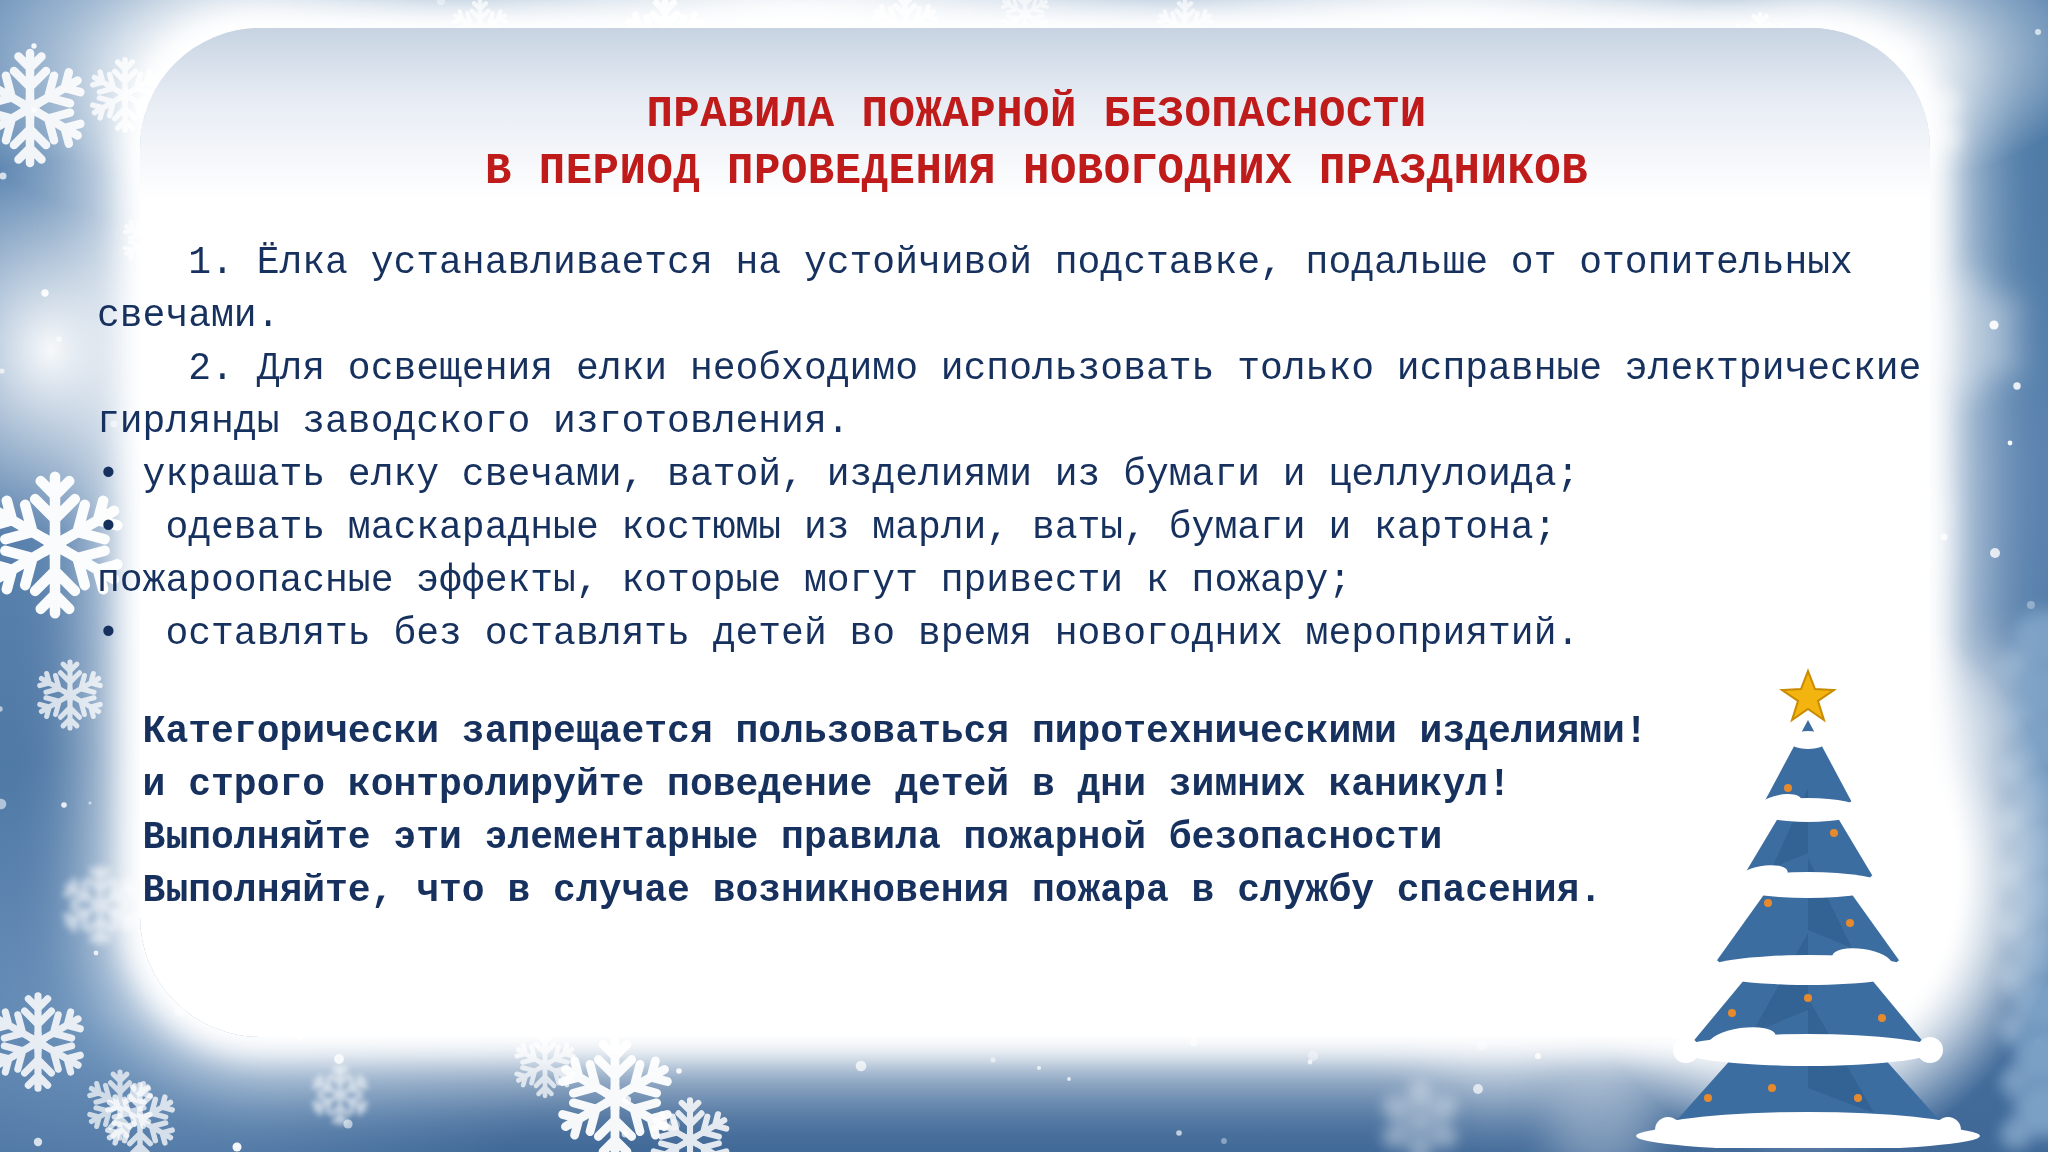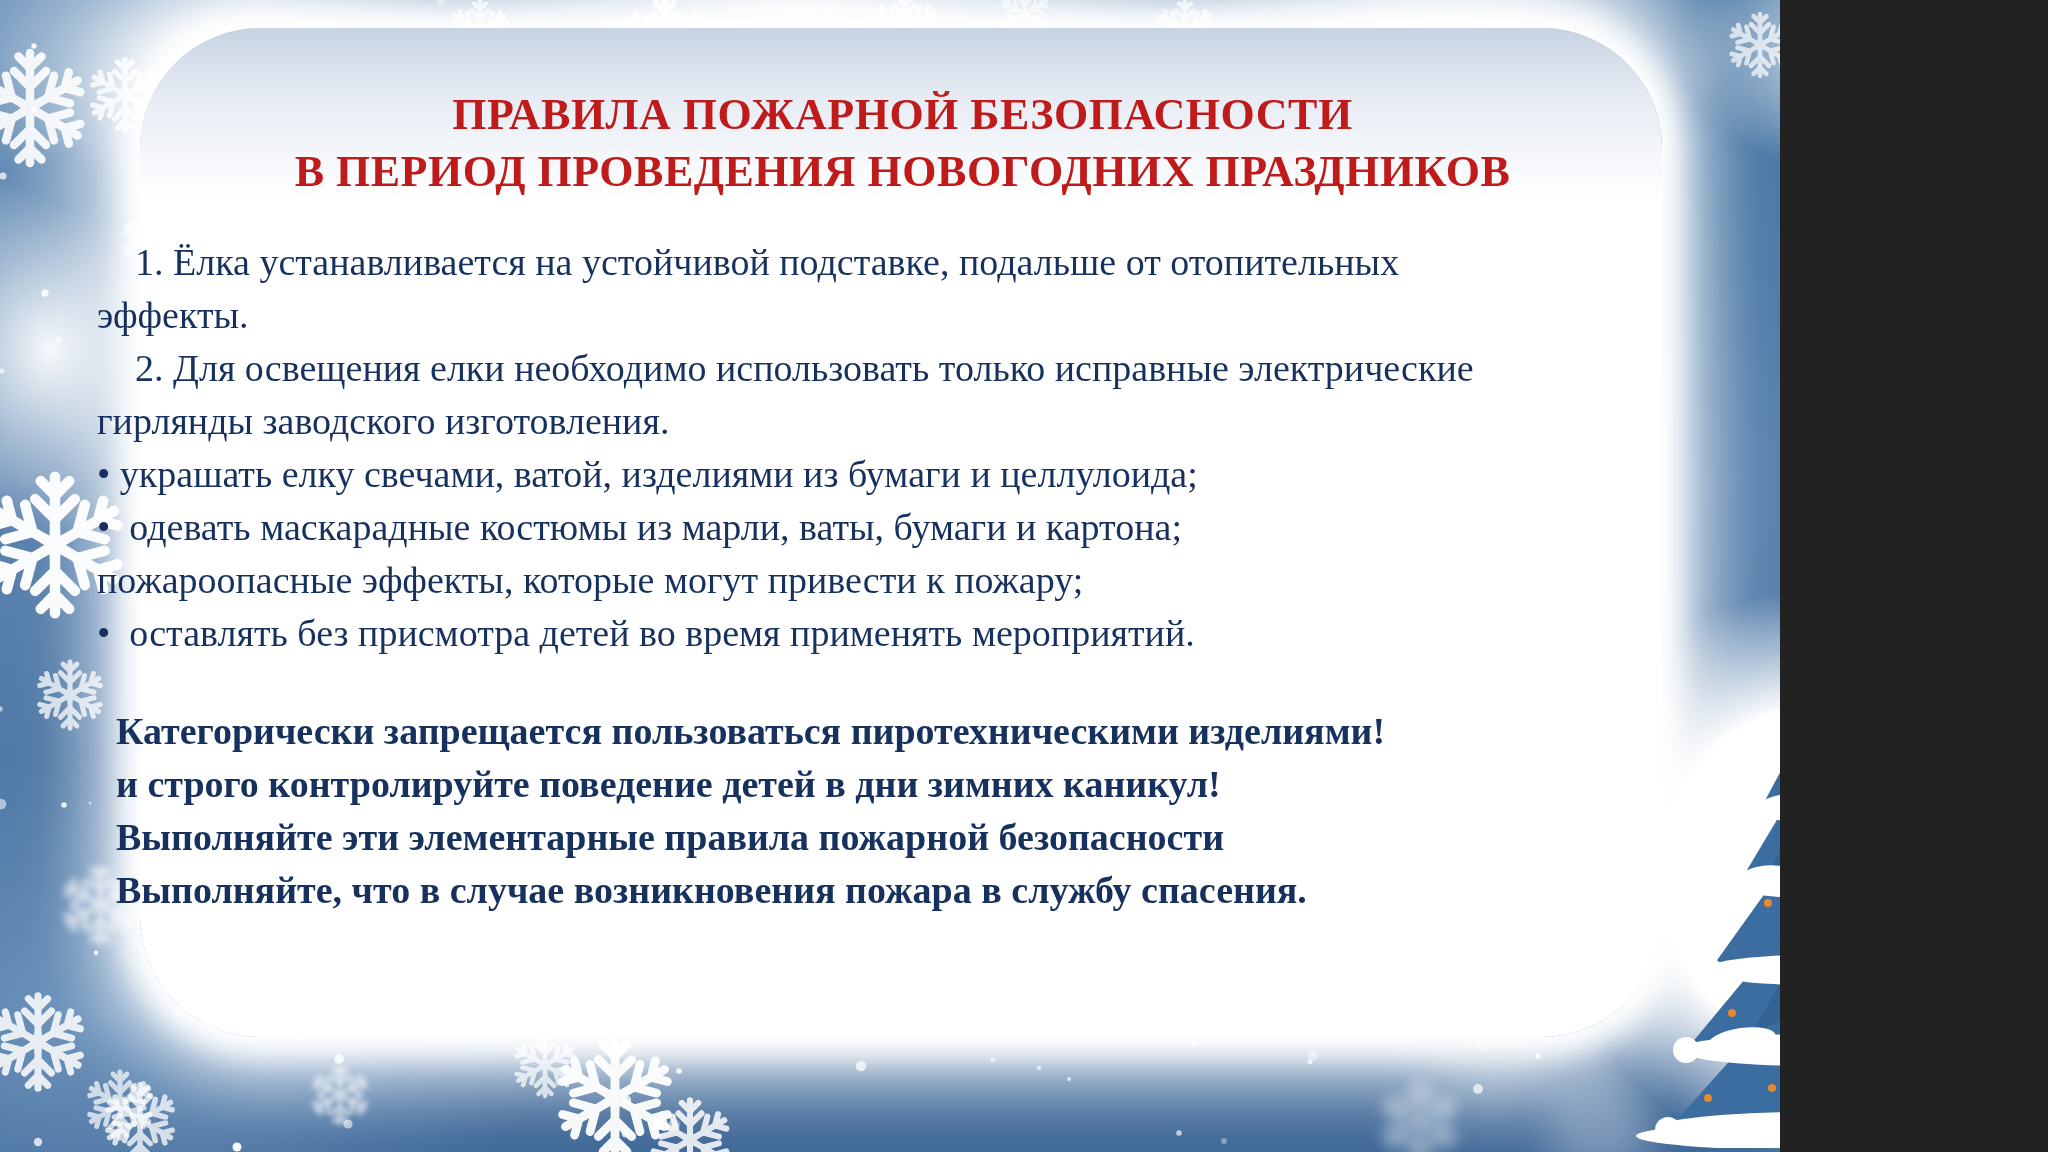--- a/index.html
+++ b/index.html
@@ -1,18 +1,18 @@
 <!DOCTYPE html>
 <html><head>
 <meta charset="utf-8">
 <style>
   html,body{margin:0;padding:0;background:#222;}
   .canvas{
-    position:relative; width:1780px; height:1152px; overflow:hidden;
-    font-family:Liberation Serif, serif;
+    position:relative; width:2048px; height:1152px; overflow:hidden;
+    font-family:Liberation Mono, monospace;
   }
   
   .bg{
     position:absolute; inset:0;
     background:
       radial-gradient(1000px 520px at 88% 14%, #41719f 0%, rgba(65,113,159,0) 62%),
       radial-gradient(760px 430px at 6% 88%, #6f95bd 0%, rgba(111,149,189,0) 60%),
       linear-gradient(180deg, #6089b4 0%, #5a82ae 45%, #4a74a2 78%, #3f6897 100%);
   }
   .cloud{position:absolute; border-radius:50%;
@@ -250,27 +250,27 @@
   <div class="panel"></div>
   <div class="tree-halo"></div>
 
   <div class="title" style="color: rgb(192, 27, 27);">
     <div>ПРАВИЛА ПОЖАРНОЙ БЕЗОПАСНОСТИ</div>
     <div>В ПЕРИОД ПРОВЕДЕНИЯ НОВОГОДНИХ ПРАЗДНИКОВ</div>
   </div>
 
   <div class="body-text" style="color: rgb(23, 49, 95);">
       <div class="line">    1. Ёлка устанавливается на устойчивой подставке, подальше от отопительных</div>
-      <div class="line">эффекты.</div>
+      <div class="line">свечами.</div>
       <div class="line">    2. Для освещения елки необходимо использовать только исправные электрические</div>
       <div class="line">гирлянды заводского изготовления.</div>
       <div class="line">• украшать елку свечами, ватой, изделиями из бумаги и целлулоида;</div>
       <div class="line">•  одевать маскарадные костюмы из марли, ваты, бумаги и картона;</div>
       <div class="line">пожароопасные эффекты, которые могут привести к пожару;</div>
-      <div class="line">•  оставлять без присмотра детей во время применять мероприятий.</div>
+      <div class="line">•  оставлять без оставлять детей во время новогодних мероприятий.</div>
       <div class="line spacer"></div>
       <div class="line bold">  Категорически запрещается пользоваться пиротехническими изделиями!</div>
       <div class="line bold">  и строго контролируйте поведение детей в дни зимних каникул!</div>
       <div class="line bold">  Выполняйте эти элементарные правила пожарной безопасности</div>
       <div class="line bold">  Выполняйте, что в случае возникновения пожара в службу спасения.</div>
     </div>
 
   <svg class="tree-svg" viewBox="0 0 392 480">
     <ellipse cx="196" cy="468" rx="172" ry="14" fill="#ffffff"></ellipse>
     <rect x="188" y="440" width="16" height="32" fill="#2f5d8c"></rect>

